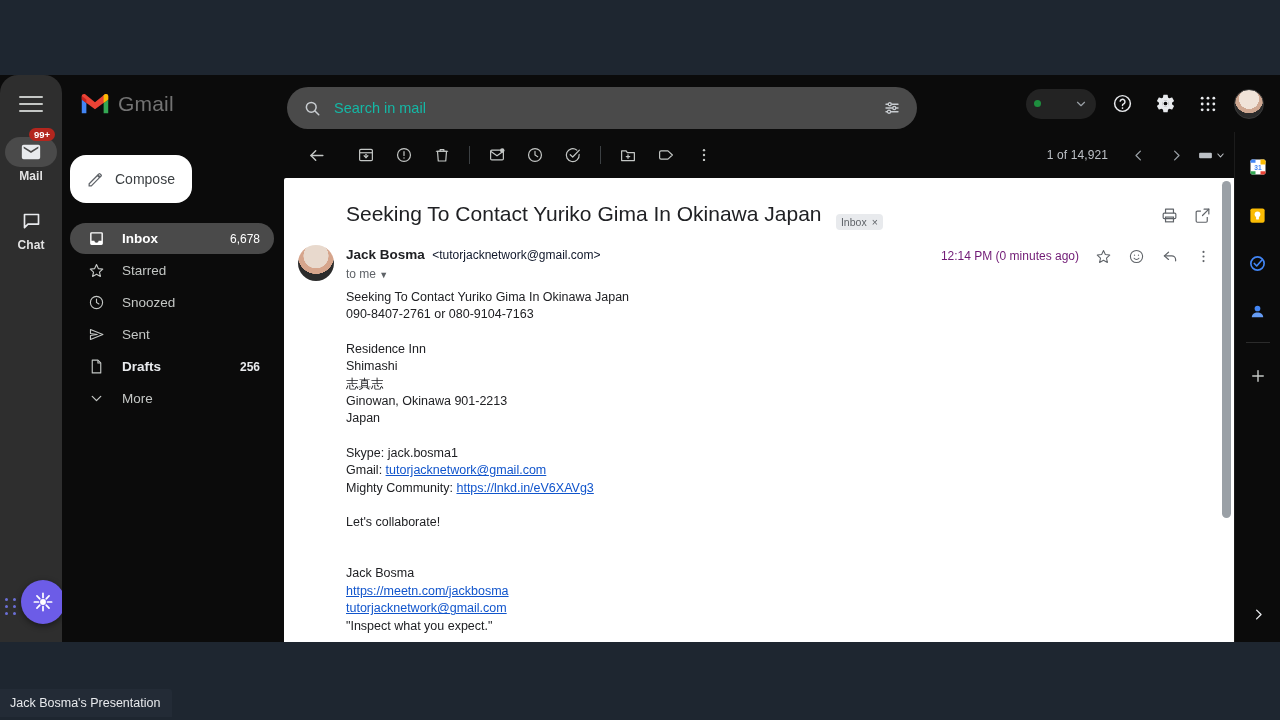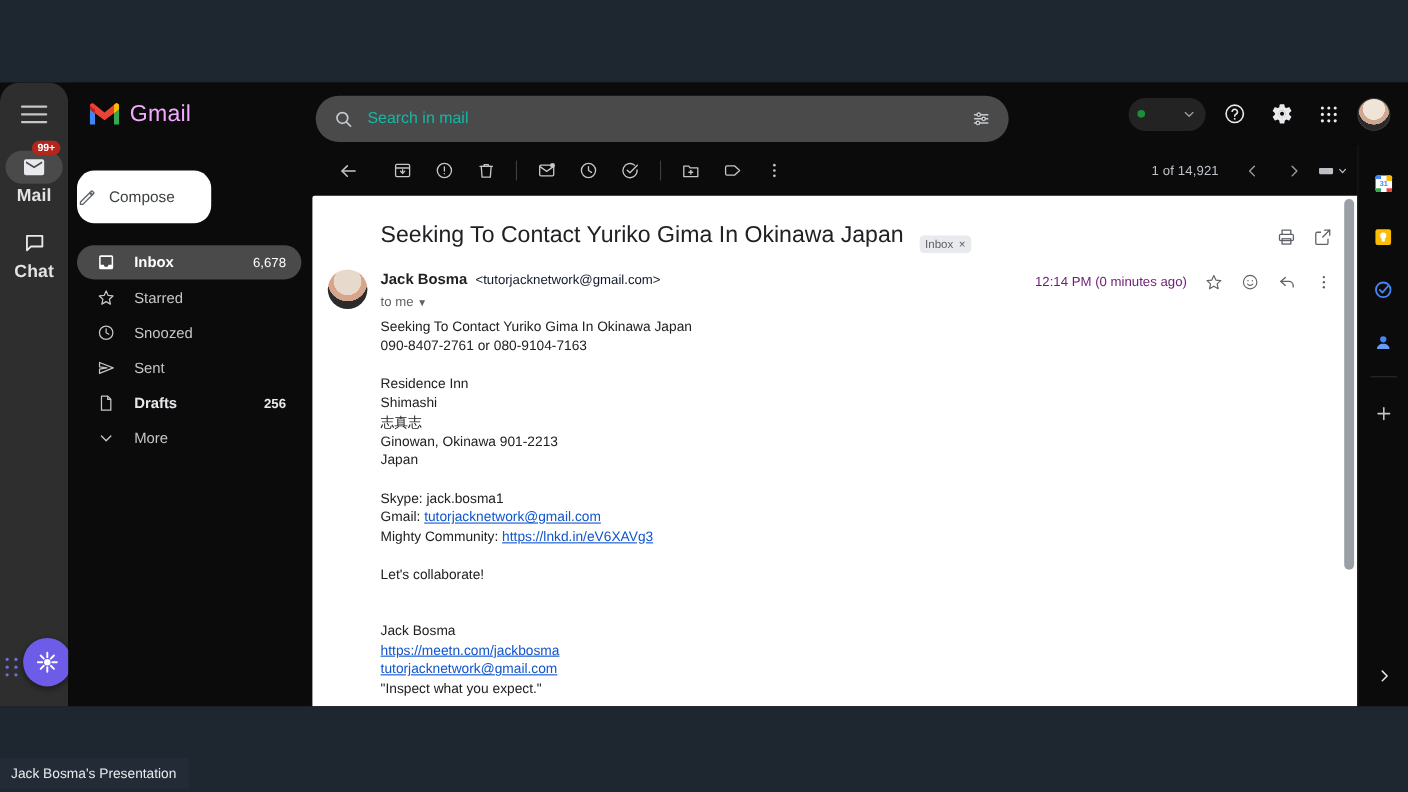--- a/index.html
+++ b/index.html
@@ -39,21 +39,21 @@
     position: absolute; left: 0; width: 62px; text-align: center;
     cursor: pointer;
   }
   .rail-pill {
     position: relative; display: inline-flex; align-items: center;
     justify-content: center;
     width: 52px; height: 30px; border-radius: 16px;
   }
   .rail-pill.active { background: #4a4a4a; }
   .rail-label {
-    display: block; font-size: 16px; color: #e3e3e3;
+    display: block; font-size: 12px; color: #e3e3e3;
     font-weight: 700; margin-top: 2px; letter-spacing: .1px;
   }
   .badge {
     position: absolute; top: -9px; left: 24px;
     background: #b3261e; color: #fff;
     font-size: 9.5px; font-weight: 700;
     border-radius: 9px; padding: 1px 5px; line-height: 11px;
     white-space: nowrap;
   }
 
@@ -77,21 +77,21 @@
   #gmail-header {
     position: absolute; left: 62px; top: 0; right: 0; height: 57px;
     background: #0b0b0b;
     display: flex; align-items: center;
   }
   #brand {
     display: flex; align-items: center; gap: 8px;
     margin-left: 18px; width: 200px;
   }
   #brand .word {
-    font-size: 21px; color: #f0abfc; letter-spacing: .2px;
+    font-size: 21px; color: #737373; letter-spacing: .2px;
     font-family: "Liberation Sans", sans-serif;
   }
   #searchbar {
     position: absolute; left: 225px; top: 12px;
     width: 630px; height: 42px; border-radius: 22px;
     background: #4a4a4a;
     display: flex; align-items: center; padding: 0 16px;
     cursor: text;
   }
   #searchbar .ph {
@@ -125,21 +125,21 @@
   }
 
   
   #nav {
     position: absolute; left: 62px; top: 57px; width: 220px; bottom: 0;
     background: #0b0b0b;
   }
   #compose {
     margin: 23px 0 0 8px; width: 122px; height: 48px;
     border-radius: 16px; background: #ffffff;
-    display: flex; align-items: center; gap: 10px; 
+    display: flex; align-items: center; gap: 10px; padding-left: 16px;
     cursor: pointer;
   }
   #compose .label { font-size: 14px; color: #3c4043; }
 
   .nav-item {
     height: 31px; margin: 0 8px 1px 8px;
     display: flex; align-items: center; gap: 17px;
     border-radius: 0 16px 16px 0; padding-left: 18px;
     color: #c4c7c5; font-size: 13.5px;
     cursor: pointer;

